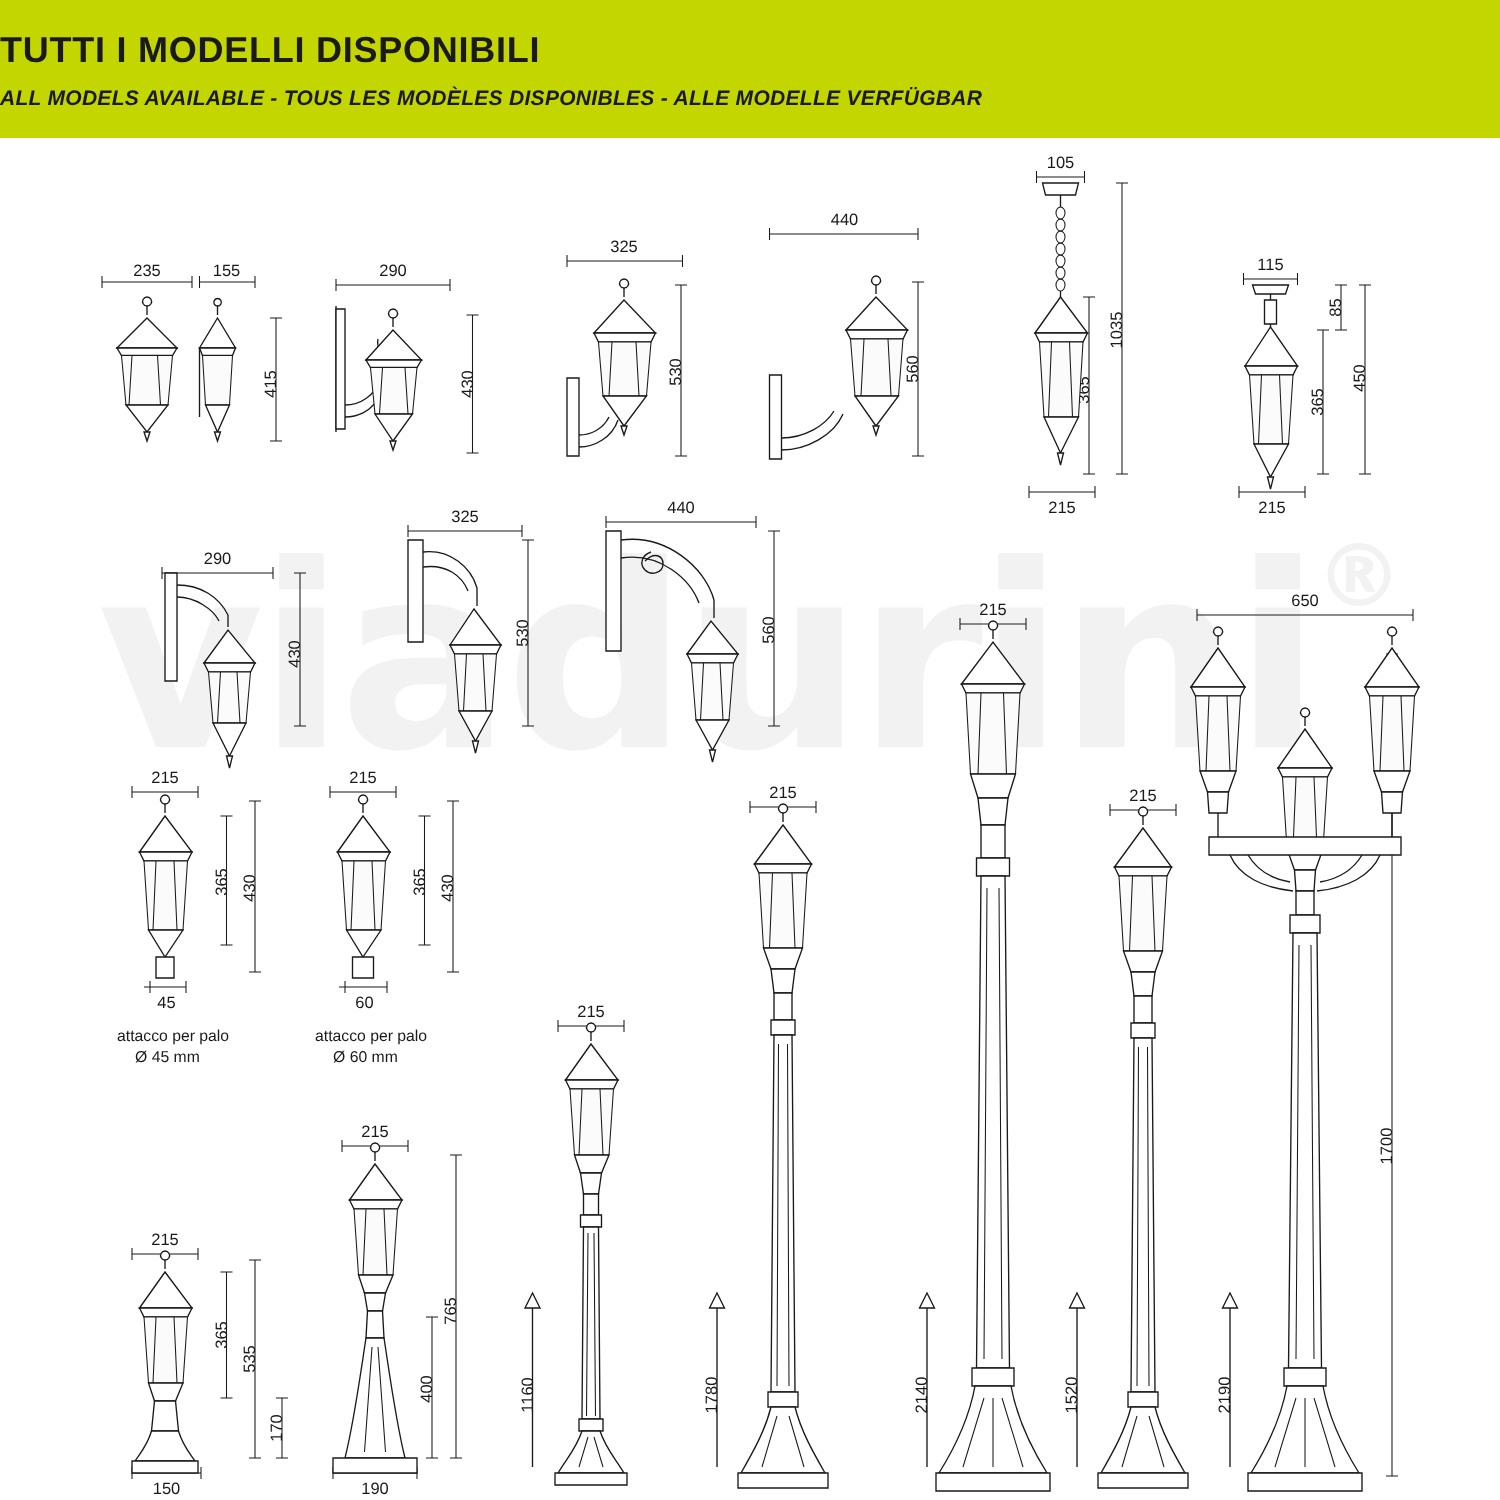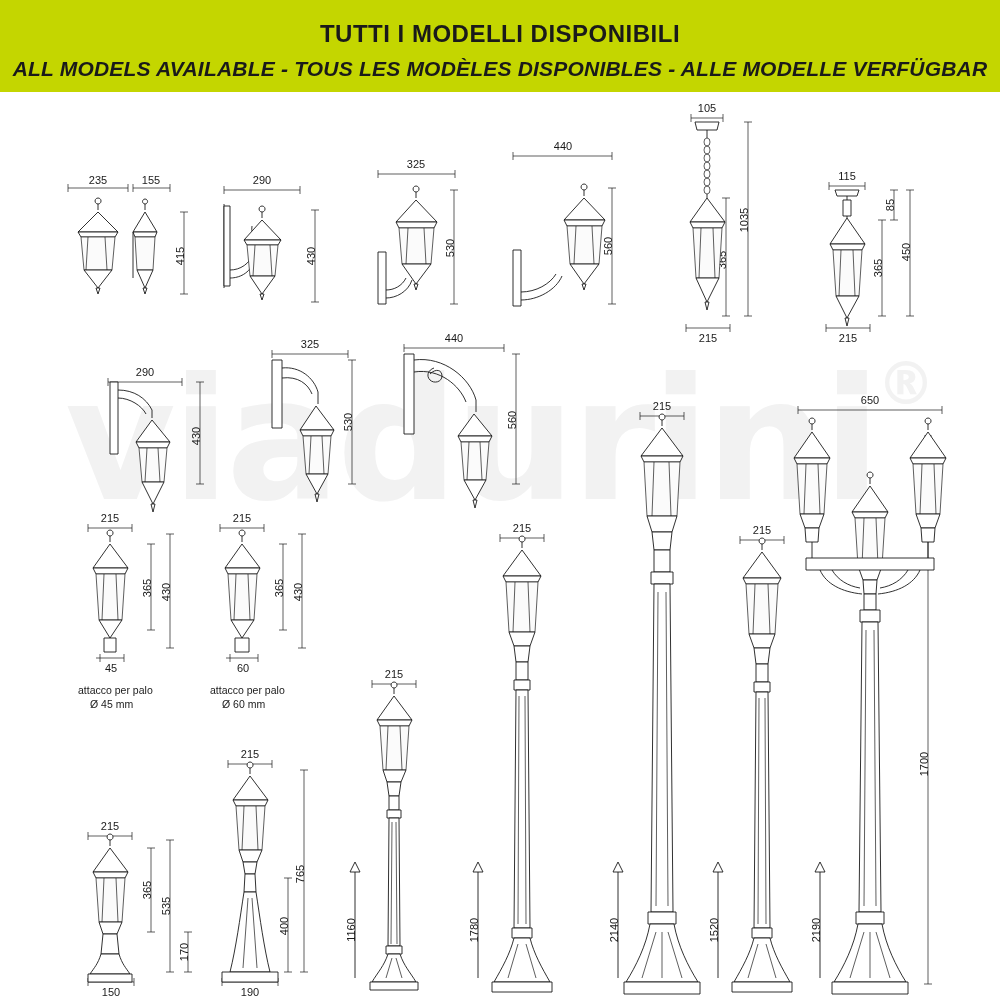--- a/index.html
+++ b/index.html
@@ -8,28 +8,28 @@
     background:#ffffff;
     font-family:"Liberation Sans", sans-serif;
     position:relative;
     overflow:hidden;
   }
   
   #header{
     position:absolute;left:0;top:0;width:1000px;height:92px;
     background:#c4d600;
     color:#1a1a1a;
-    text-align:center;
+    text-align:left;
   }
   #header .line1{
     font-size:24px;font-weight:bold;letter-spacing:.5px;
     padding-top:22px;line-height:1;
   }
   #header .line2{
-    font-size:21px;font-weight:bold;font-style:italic;
+    font-size:14px;font-weight:bold;font-style:italic;
     padding-top:12px;line-height:1;letter-spacing:.2px;
   }
   
   #watermark{
     position:absolute;left:0;top:355px;width:1000px;
     text-align:center;
     font-family:"DejaVu Sans", sans-serif;
     font-size:170px;font-weight:bold;
     color:#f2f2f2;
     letter-spacing:-4px;

